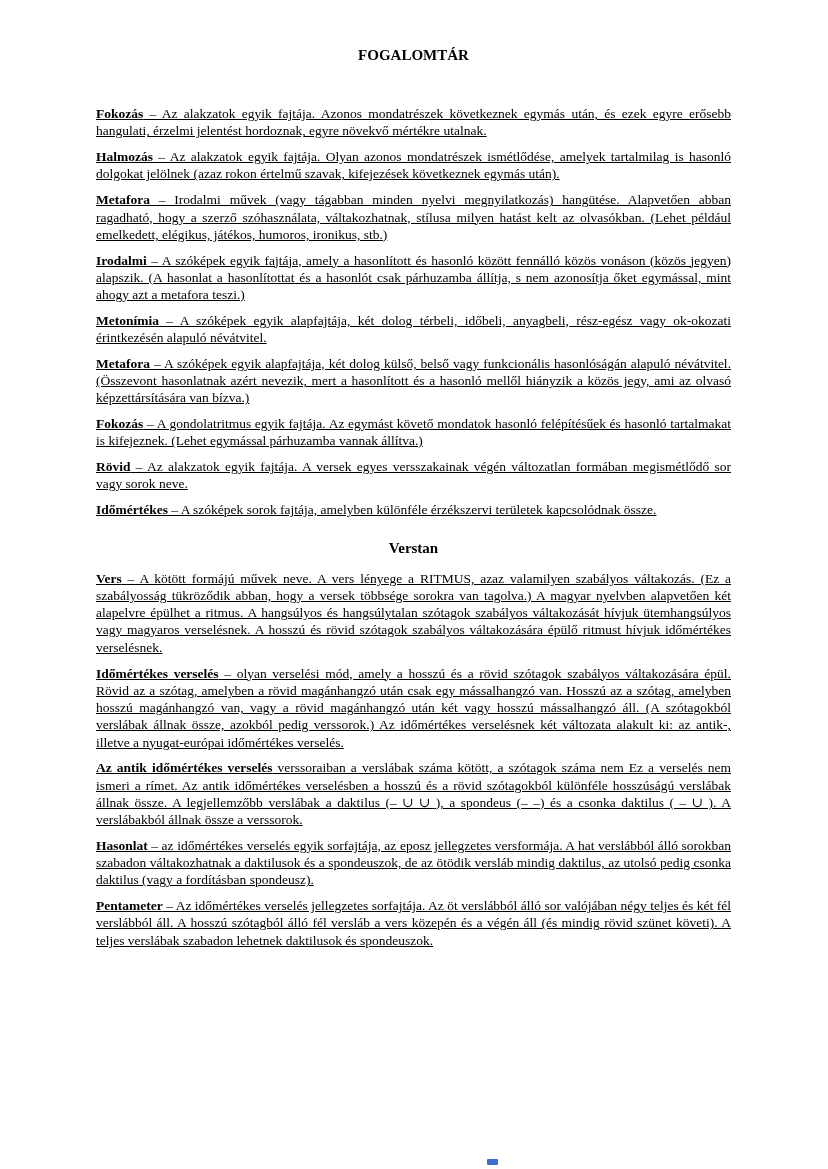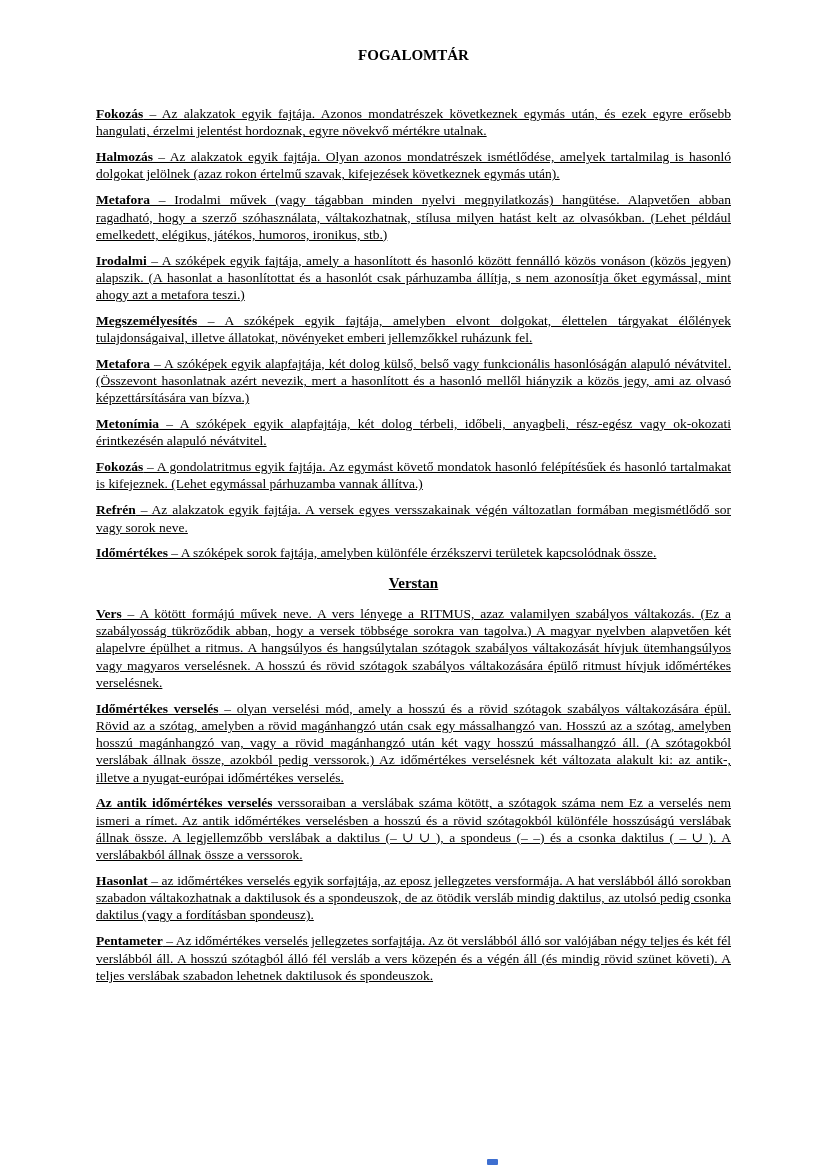--- a/index.html
+++ b/index.html
@@ -18,22 +18,21 @@
   .doc-title{
     text-align:center;
     font-weight:bold;
     font-size:15px;
     margin:0 0 40px 0;
   }
   .section-heading{
     text-align:center;
     font-weight:bold;
     font-size:15px;
-    margin:12px 0 12px 0;
-    text-decoration:underline;
+    margin:20px 0 12px 0;
   }
   p.entry{
     margin:0 0 8.5px 0;
     text-align:justify;
     text-decoration:underline;
   }
   p.entry b{font-weight:bold;}
   .footer-mark{
     position:absolute;
     left:487px;bottom:4px;
@@ -45,25 +44,24 @@
 </head>
 <body>
 
 <div class="page">
   <div class="doc-title">FOGALOMTÁR</div>
   <div>
       <p class="entry"><b>Fokozás</b><span> – Az alakzatok egyik fajtája. Azonos mondatrészek következnek egymás után, és ezek egyre erősebb hangulati, érzelmi jelentést hordoznak, egyre növekvő mértékre utalnak.</span></p>
       <p class="entry"><b>Halmozás</b><span> – Az alakzatok egyik fajtája. Olyan azonos mondatrészek ismétlődése, amelyek tartalmilag is hasonló dolgokat jelölnek (azaz rokon értelmű szavak, kifejezések következnek egymás után).</span></p>
       <p class="entry"><b>Metafora</b><span> – Irodalmi művek (vagy tágabban minden nyelvi megnyilatkozás) hangütése. Alapvetően abban ragadható, hogy a szerző szóhasználata, váltakozhatnak, stílusa milyen hatást kelt az olvasókban. (Lehet például emelkedett, elégikus, játékos, humoros, ironikus, stb.)</span></p>
       <p class="entry"><b>Irodalmi</b><span> – A szóképek egyik fajtája, amely a hasonlított és hasonló között fennálló közös vonáson (közös jegyen) alapszik.  (A hasonlat a hasonlítottat és a hasonlót csak párhuzamba állítja, s nem azonosítja őket egymással, mint ahogy azt a metafora teszi.)</span></p>
-      <p class="entry"><b>Megszemélyesítés</b><span> – A szóképek egyik fajtája, amelyben elvont dolgokat, élettelen tárgyakat élőlények tulajdonságaival, illetve állatokat, növényeket emberi jellemzőkkel ruházunk fel.</span></p>
+      <p class="entry"><b>Metonímia</b><span> – A szóképek egyik alapfajtája, két dolog térbeli, időbeli, anyagbeli, rész-egész vagy ok-okozati érintkezésén alapuló névátvitel.</span></p>
       <p class="entry"><b>Metafora</b><span> – A szóképek egyik alapfajtája, két dolog külső, belső vagy funkcionális hasonlóságán alapuló névátvitel. (Összevont hasonlatnak azért nevezik, mert a hasonlított és a hasonló mellől hiányzik a közös jegy, ami az olvasó képzettársítására van bízva.)</span></p>
-      <p class="entry"><b>Metonímia</b><span> – A szóképek egyik alapfajtája, két dolog térbeli, időbeli, anyagbeli, rész-egész vagy ok-okozati érintkezésén alapuló névátvitel.</span></p>
       <p class="entry"><b>Fokozás</b><span> – A gondolatritmus egyik fajtája. Az egymást követő mondatok hasonló felépítésűek és hasonló tartalmakat is kifejeznek. (Lehet egymással párhuzamba vannak állítva.)</span></p>
-      <p class="entry"><b>Refrén</b><span> – Az alakzatok egyik fajtája. A versek egyes versszakainak végén változatlan formában megismétlődő sor vagy sorok neve.</span></p>
+      <p class="entry"><b>Rövid</b><span> – Az alakzatok egyik fajtája. A versek egyes versszakainak végén változatlan formában megismétlődő sor vagy sorok neve.</span></p>
       <p class="entry"><b>Időmértékes</b><span> – A szóképek sorok fajtája, amelyben különféle érzékszervi területek kapcsolódnak össze.</span></p>
       <div class="section-heading">Verstan</div>
       <p class="entry"><b>Vers</b><span> – A kötött formájú művek neve. A vers lényege a RITMUS, azaz valamilyen szabályos váltakozás. (Ez a szabályosság tükröződik abban, hogy a versek többsége sorokra van tagolva.) A magyar nyelvben alapvetően két alapelvre épülhet a ritmus. A hangsúlyos és hangsúlytalan szótagok szabályos váltakozását hívjuk ütemhangsúlyos vagy magyaros verselésnek. A hosszú és rövid szótagok szabályos váltakozására épülő ritmust hívjuk időmértékes verselésnek.</span></p>
       <p class="entry"><b>Időmértékes verselés</b><span> – olyan verselési mód, amely a hosszú és a rövid szótagok szabályos váltakozására épül. Rövid az a szótag, amelyben a rövid magánhangzó után csak egy mássalhangzó van. Hosszú az a szótag, amelyben hosszú magánhangzó van, vagy a rövid magánhangzó után két vagy hosszú mássalhangzó áll. (A szótagokból verslábak állnak össze, azokból pedig verssorok.) Az időmértékes verselésnek két változata alakult ki: az antik-, illetve a nyugat-európai időmértékes verselés.</span></p>
       <p class="entry"><b>Az antik időmértékes verselés</b><span> verssoraiban a verslábak száma kötött, a szótagok száma nem Ez a verselés nem ismeri a rímet. Az antik időmértékes verselésben a hosszú és a rövid szótagokból különféle hosszúságú verslábak állnak össze. A legjellemzőbb verslábak a daktilus (– ∪ ∪ ), a spondeus (– –) és a csonka daktilus ( – ∪ ). A verslábakból állnak össze a verssorok.</span></p>
       <p class="entry"><b>Hasonlat</b><span> – az időmértékes verselés egyik sorfajtája, az eposz jellegzetes versformája. A hat verslábból álló sorokban szabadon váltakozhatnak a daktilusok és a spondeuszok, de az ötödik versláb mindig daktilus, az utolsó pedig csonka daktilus (vagy a fordításban spondeusz).</span></p>
       <p class="entry"><b>Pentameter</b><span> – Az időmértékes verselés jellegzetes sorfajtája. Az öt verslábból álló sor valójában négy teljes és két fél verslábból áll. A hosszú szótagból álló fél versláb a vers közepén és a végén áll (és mindig rövid szünet követi). A teljes verslábak szabadon lehetnek daktilusok és spondeuszok.</span></p>
     </div>
   <div class="footer-mark"></div>
 </div>

